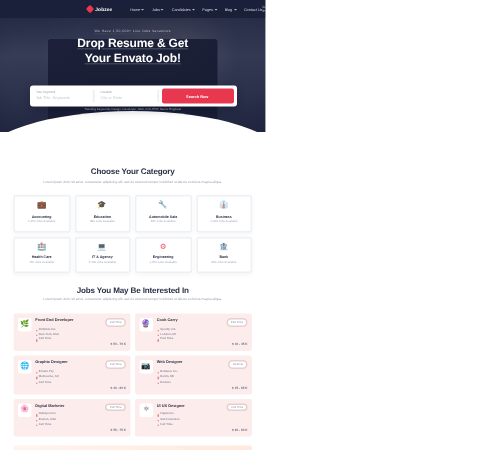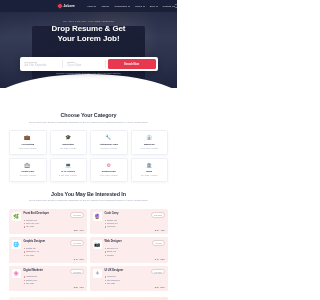--- a/index.html
+++ b/index.html
@@ -43,21 +43,21 @@
   .brand { display:flex; align-items:center; gap:1.5px; margin-left:52px; }
   .brand-mark { width:4px; height:4px; background:#e7384f; border-radius:1px; transform:rotate(45deg); }
   .brand-text { color:#fff; font-size:3.2px; font-weight:bold; letter-spacing:.1px; }
   .nav-links { display:flex; align-items:center; gap:5px; margin-left:12px; }
   .nav-link { color:#d5d8e4; font-size:2.5px; white-space:nowrap; display:flex; align-items:center; gap:.8px; }
   .caret { width:0; height:0; border-left:1px solid transparent; border-right:1px solid transparent; border-top:1.2px solid #b9bed0; }
   .nav-right { margin-left:auto; display:flex; align-items:center; gap:4px; }
   .nav-ghost { color:#d5d8e4; font-size:2.5px; }
 
   
-  .hero-copy { position:absolute; top:20px; left:0; right:0; text-align:center; z-index:5; }
+  .hero-copy { position:absolute; top:20px; left:0; right:0; text-align:center; z-index:5;text-decoration:underline; }
   .hero-eyebrow { color:#cfd3e2; font-size:2.3px; letter-spacing:.25px; opacity:.85; }
   .hero-title { color:#ffffff; font-size:8px; font-weight:bold; line-height:1.22; margin-top:2px; letter-spacing:-.1px; }
 
   
   .search-wrap { position:absolute; top:57px; left:0; right:0; z-index:7; display:flex; justify-content:center; }
   .search-bar {
     width:138px; background:#fff; border-radius:2px; padding:2px;
     display:flex; align-items:center; gap:2px; box-shadow:0 2px 6px rgba(10,14,30,.30);
   }
   .search-field { flex:1; display:flex; flex-direction:column; gap:.6px; padding:1.4px 2.5px; border-right:0.5px solid #e9ecf2; }
@@ -151,21 +151,21 @@
       <div class="nav-right">
         <span class="nav-ghost">Log In</span>
 
       </div>
     </div>
 
     <div class="hero-copy">
       <div class="hero-eyebrow">We Have 1,50,000+ Live Jobs Vacancies</div>
       <div class="hero-title">
         <div>Drop Resume &amp; Get</div>
-        <div>Your Lorem Job!</div>
+        <div>Your Envato Job!</div>
       </div>
     </div>
 
     <div class="hero-curve"></div>
   </div>
 
   <div class="search-wrap">
     <div class="search-bar">
       <div class="search-field">
         <span class="sf-label">Your Keyword</span>

